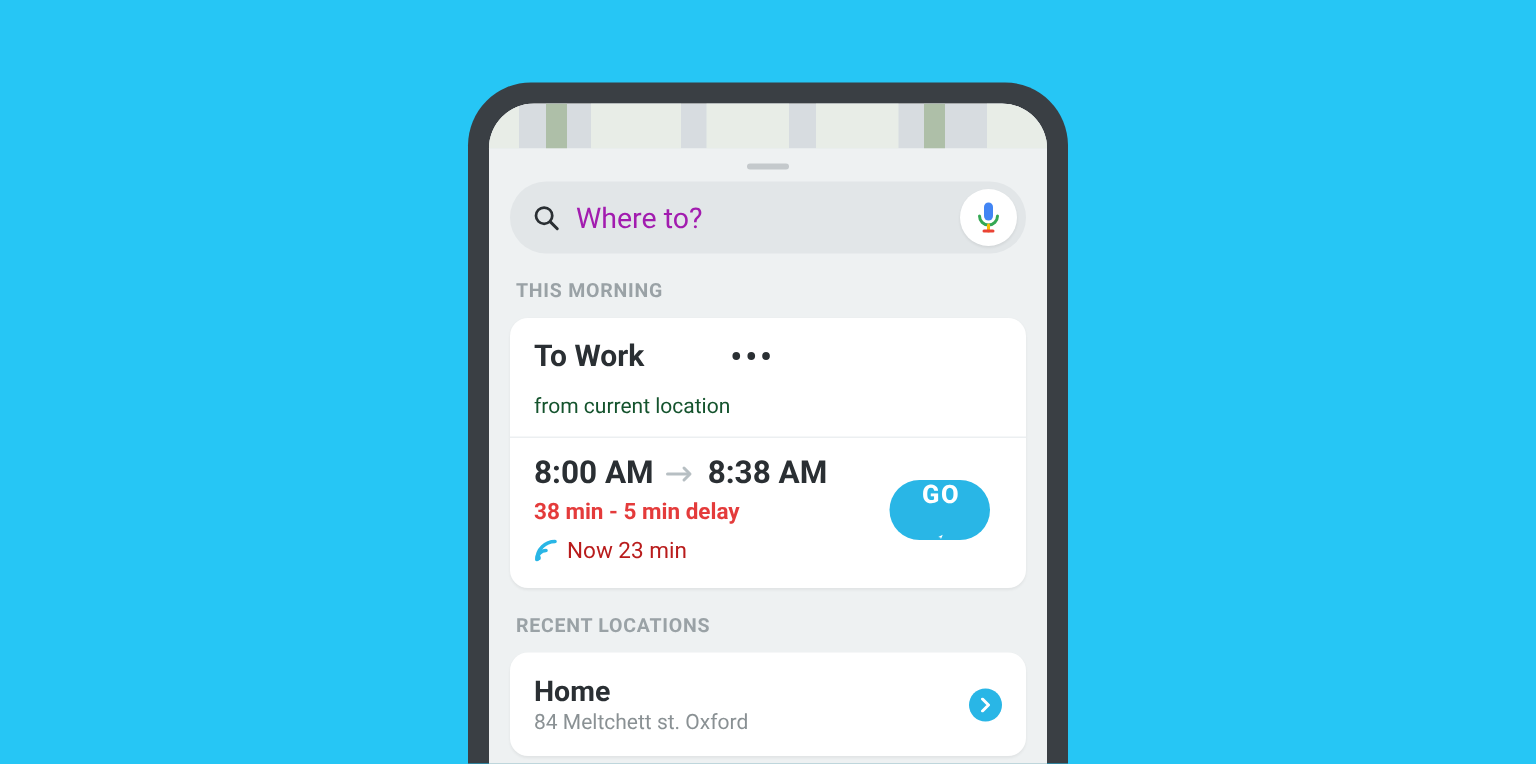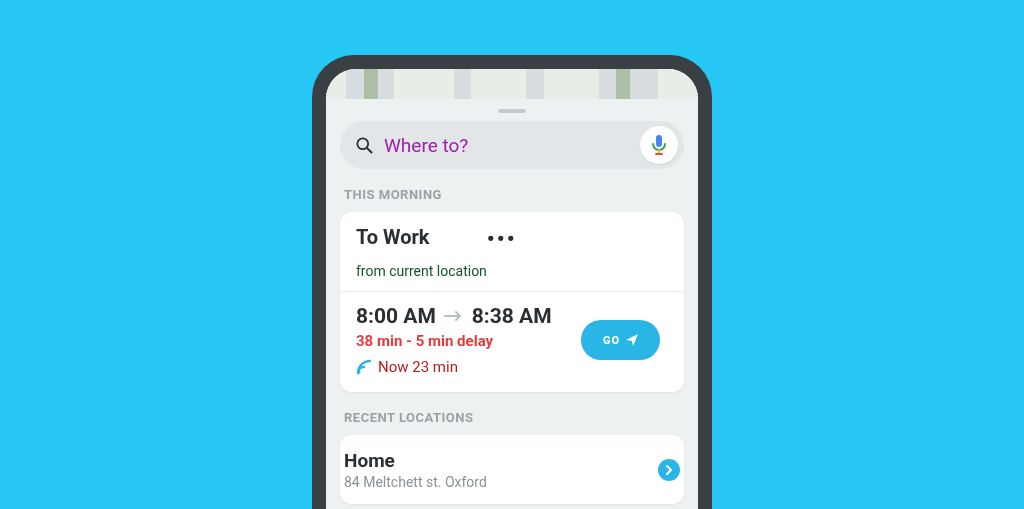--- a/index.html
+++ b/index.html
@@ -163,36 +163,37 @@
     gap: 6px;
     margin-top: 8px;
     color: #b91c1c;
     font-size: 15px;
   }
   .wave-icon { width: 16px; height: 16px; }
   .go-btn {
     background: #29b6e6;
     color: #fff;
     font-weight: 800;
-    font-size: 11px;
+    font-size: 17px;
     border-radius: 999px;
     height: 40px;
     padding: 0 20px 0 22px;
     display: flex;
     align-items: center;
-    gap: 4px;
+    gap: 16px;
     letter-spacing: 1px;
+    flex-direction: column;
   }
   .go-arrow { width: 16px; height: 16px; }
 
   .loc-card {
     display: flex;
     align-items: center;
     justify-content: space-between;
-    padding: 14px 4px;
+    padding: 14px 16px;
   }
   .loc-title {
     font-size: 19px;
     font-weight: 700;
     color: #2a2f33;
   }
   .loc-addr {
     font-size: 14px;
     color: #8a9194;
     margin-top: 2px;

